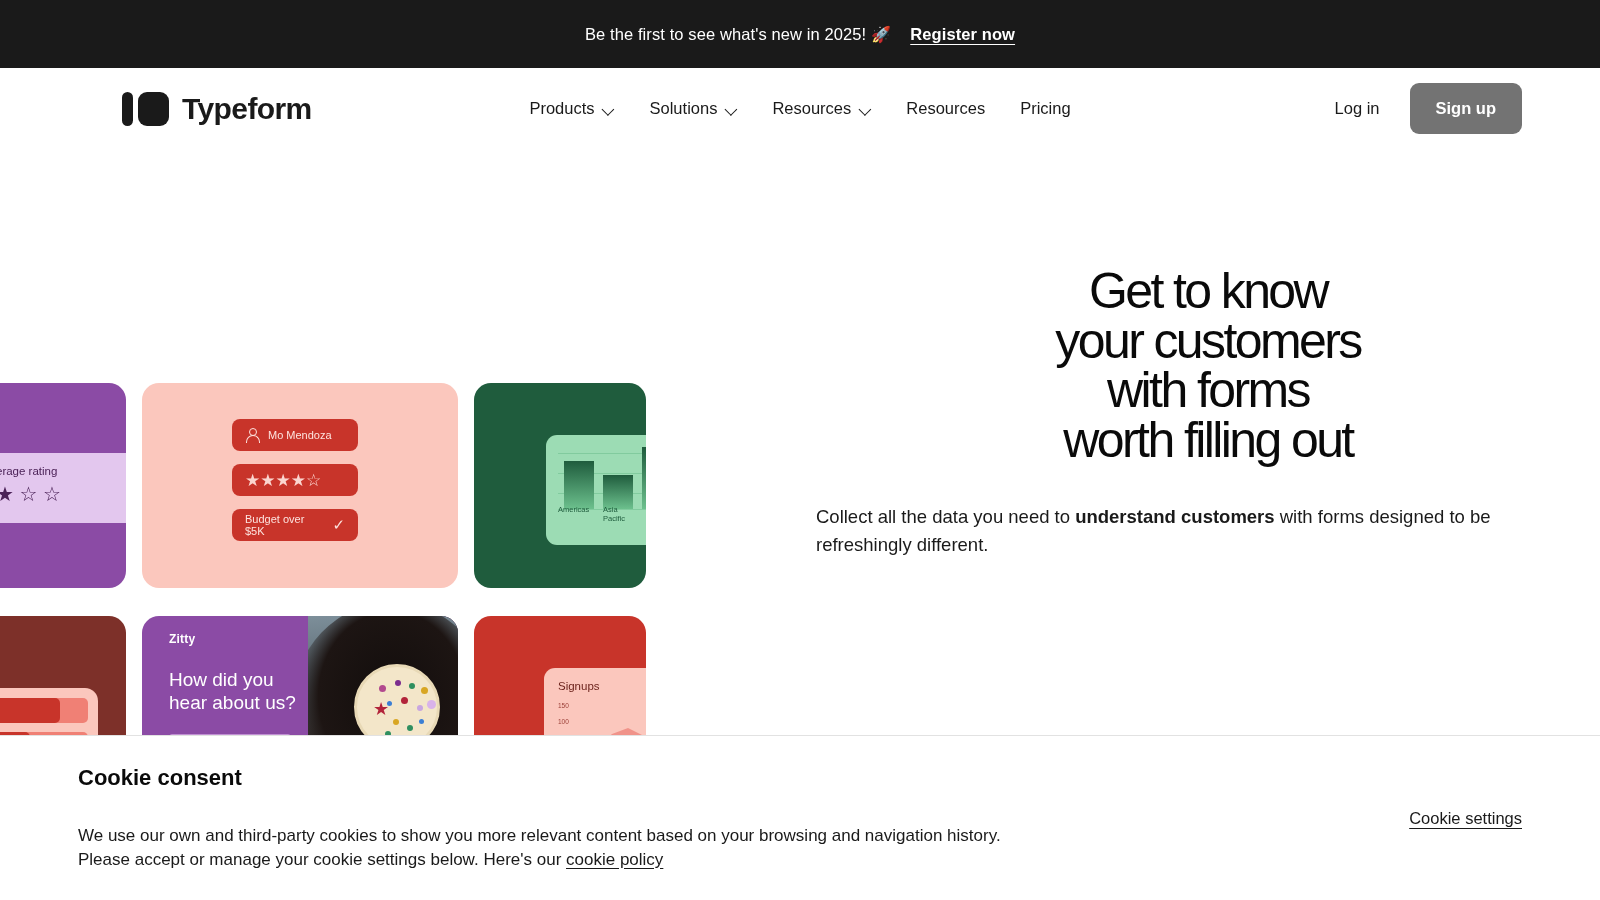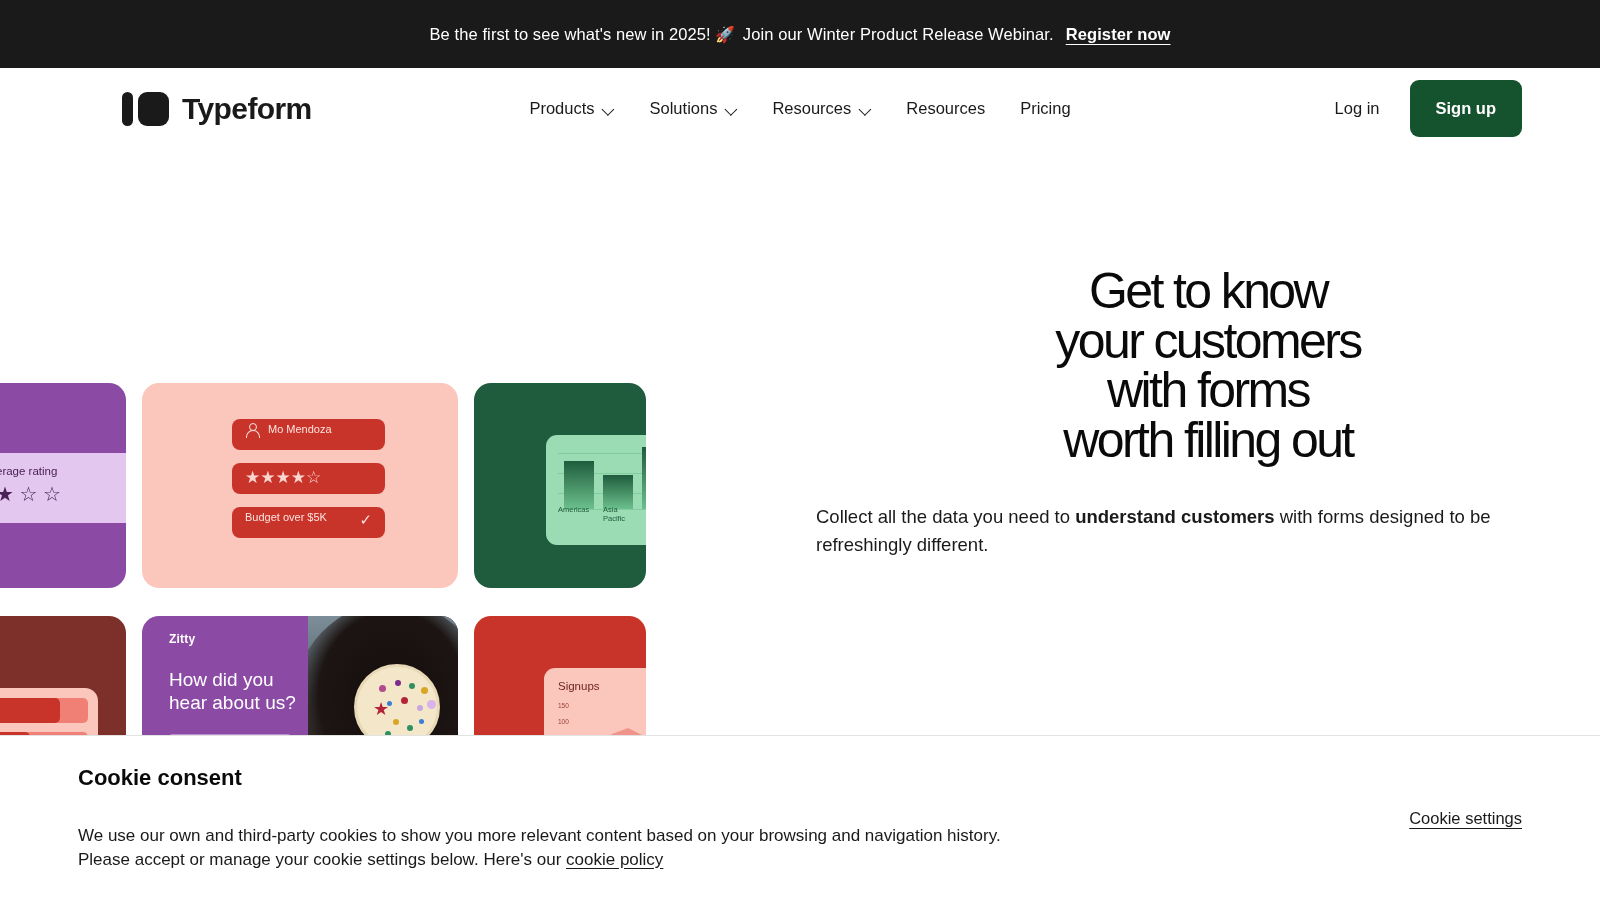--- a/index.html
+++ b/index.html
@@ -44,22 +44,22 @@
   }
   .chev { width:11px; height:7px; position:relative; display:inline-block; }
   .chev::before {
     content:""; position:absolute; left:0; top:0; width:8px; height:8px;
     border-right:1.6px solid #1a1a1a; border-bottom:1.6px solid #1a1a1a;
     transform:rotate(45deg);
   }
   .nav-right { margin-left:auto; display:flex; align-items:center; gap:30px; }
   .login { font-size:16.5px; color:#1a1a1a; cursor:pointer; }
   .signup {
-    background:#14532d; color:#fff; border:none; border-radius:9px;
-    padding:0 26px; height:57px; font-size:16.5px; font-weight:700;
+    background:#737373; color:#fff; border:none; border-radius:9px;
+    padding:0 26px; height:51px; font-size:16.5px; font-weight:700;
     font-family:inherit; cursor:pointer;
   }
 
   
   .hero { display:flex; height:751px; position:relative; }
 
   
   .collage {
     width:760px; position:relative; overflow:hidden; flex:0 0 760px;
   }
@@ -79,22 +79,22 @@
   .rating-pop .lbl { font-size:11.5px; color:#4b2257; }
   .stars-row { display:flex; gap:3px; margin-top:7px; font-size:20px; color:#4b2257; line-height:1; }
 
   
   .card-contact { background:#fbc7bd; grid-column:3; }
   .pill-stack {
     position:absolute; left:90px; top:36px; display:flex;
     flex-direction:column; gap:13px;
   }
   .pill {
-    width:153px; height:31px; background:#c8342a; border-radius:8px;
-    display:flex; align-items:flex-start; padding:4px 13px; gap:10px;
+    width:126px; height:31px; background:#c8342a; border-radius:8px;
+    display:flex; align-items:center; padding:16px 13px; gap:10px;
     color:#fde3de; font-size:11px;
   }
   .pill.stars { justify-content:flex-start; gap:2px; font-size:17px; color:#fbd5cf; }
   .pill .chk { margin-left:auto; font-size:15px; color:#fde3de; }
   .person-ico { width:13px; height:14px; position:relative; flex:0 0 13px; }
   .person-ico::before {
     content:""; position:absolute; left:3.5px; top:0; width:6px; height:6px;
     border:1.4px solid #fde3de; border-radius:50%;
   }
   .person-ico::after {
@@ -229,21 +229,20 @@
     text-underline-offset:4px; cursor:pointer; background:none; border:none;
     font-family:inherit;
   }
 </style>
 </head>
 <body>
 
 <div class="announce">
   <span>Be the first to see what's new in 2025!</span>
   <span class="rocket">🚀</span>
-  <span>Join our Winter Product Release Webinar.</span>
   <span class="reg">Register now</span>
 </div>
 
 <nav class="nav">
   <div class="brand">
     <span class="logo-mark">
       <span class="logo-bar"></span>
         <span class="logo-sq"></span>
     </span>
     <span class="brand-name">Typeform</span>

